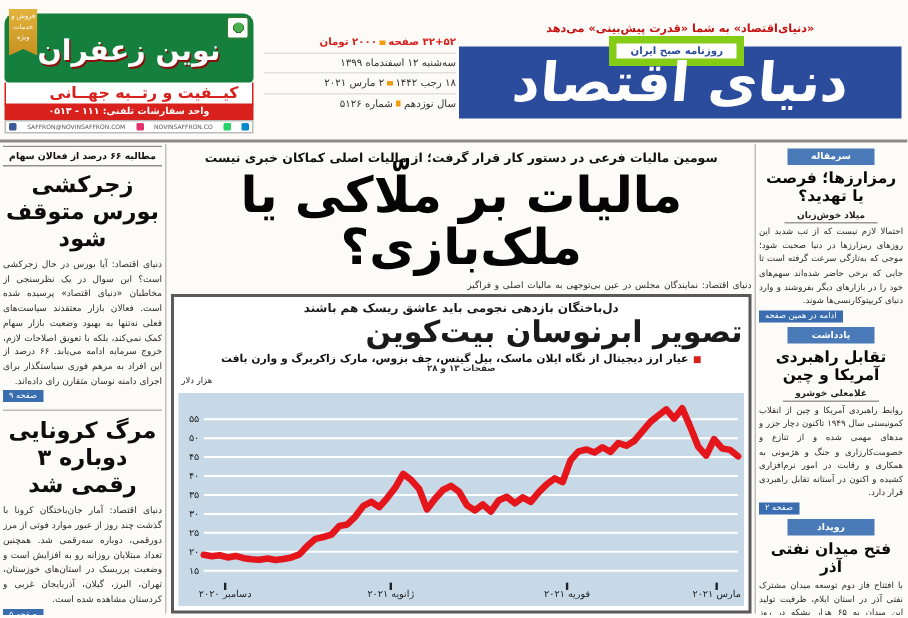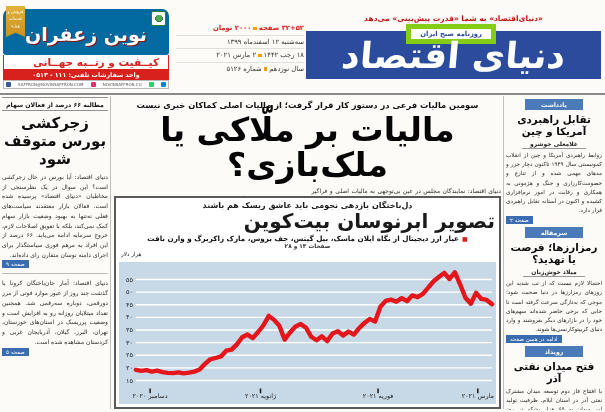--- a/index.html
+++ b/index.html
@@ -4,21 +4,21 @@
 <style>
   * { margin:0; padding:0; box-sizing:border-box; }
   html,body { width:605px; height:412px; }
   body { font-family:"DejaVu Sans", sans-serif; direction:rtl; background:#fcfbf7; position:relative; overflow:hidden; color:#1a1a1a; }
 
   
   #hrule { position:absolute; top:93px; left:0; right:0; height:1.5px; background:#8a8a8a; }
 
   
   #ad { position:absolute; left:3px; top:9px; width:166px; height:81px; direction:rtl; }
-  .ad-main { position:relative; background:#0369a1; border-radius:7px 7px 3px 3px; height:46px; }
+  .ad-main { position:relative; background:#15803d; border-radius:7px 7px 3px 3px; height:46px; }
   .ad-brand { color:#fff; font-weight:bold; font-size:19px; text-align:center; line-height:50px; text-shadow:1px 1px 0 #8a0f0d; }
   .ad-ribbon { position:absolute; left:3px; top:-3px; width:19px; height:31px; background:linear-gradient(#e2b33c,#c89020); color:#fff; font-size:4.5px; text-align:center; padding-top:3px; line-height:1.5; clip-path:polygon(0 0,100% 0,100% 100%,50% 86%,0 100%); }
   .ad-logo { position:absolute; right:3px; top:2px; width:15px; height:15px; background:#fff; border:1px solid #2e7d32; border-radius:2px; display:flex; align-items:center; justify-content:center; }
   .ad-logo i { width:8px; height:8px; background:radial-gradient(circle at 50% 40%, #4caf50 0 45%, #1b5e20 60%, transparent 61%); border-radius:50%; display:block; }
   .ad-slogan { background:#fff; color:#d8201d; font-weight:bold; font-size:10.5px; text-align:center; height:15px; line-height:15px; border:1px solid #d8201d; border-top:none;padding-left:20px; }
   .ad-orders { background:#d8201d; color:#fff; font-size:6.3px; font-weight:bold; text-align:center; height:10px; line-height:10px; }
   .ad-sites { background:#fff; border:1px solid #bbb; height:9px; display:flex; align-items:center; justify-content:space-between; padding:0 2px; direction:ltr; }
   .ad-sites span { font-size:4px; color:#555; letter-spacing:0; }
   .sq-icon { width:5px; height:5px; display:inline-block; border-radius:1px; }
 
@@ -124,20 +124,21 @@
 <div class="vrule" id="vr1"></div>
 <div class="vrule" id="vr2"></div>
 
 <div id="col-left">
   <div class="lc-kicker">مطالبه ۶۶ درصد از فعالان سهام</div>
   <h2 class="lc-head">زجرکشی بورس متوقف شود</h2>
   <p class="tiny">دنیای اقتصاد: آیا بورس در حال زجرکشی است؟ این سوال در یک نظرسنجی از مخاطبان «دنیای اقتصاد» پرسیده شده است. فعالان بازار معتقدند سیاست‌های فعلی نه‌تنها به بهبود وضعیت بازار سهام کمک نمی‌کند، بلکه با تعویق اصلاحات لازم، خروج سرمایه ادامه می‌یابد. ۶۶ درصد از این افراد به مرهم فوری سیاستگذار برای اجرای دامنه نوسان متقارن رای داده‌اند.</p>
   <span class="chip">صفحه ۹</span>
   <div class="clear"></div>
   <div class="lc-div"></div>
+  <h2 class="lc-head">مرگ کرونایی دوباره ۳ رقمی شد</h2>
   <p class="tiny">دنیای اقتصاد: آمار جان‌باختگان کرونا با گذشت چند روز از عبور موارد فوتی از مرز دورقمی، دوباره سه‌رقمی شد. همچنین تعداد مبتلایان روزانه رو به افزایش است و وضعیت پرریسک در استان‌های خوزستان، تهران، البرز، گیلان، آذربایجان غربی و کردستان مشاهده شده است.</p>
   <span class="chip">صفحه ۵</span>
   <div class="clear"></div>
 
 </div>
 
 <div id="col-mid">
   <div class="mid-kicker">سومین مالیات فرعی در دستور کار قرار گرفت؛ از مالیات اصلی کماکان خبری نیست</div>
   <h1 class="mid-head">مالیات بر ملّاکی یا ملک‌بازی؟</h1>
   <div class="mid-body">
@@ -184,38 +185,38 @@
           <line x1="361.64" y1="130" x2="361.64" y2="135" stroke="#222" stroke-width="1.6"></line>
           <text x="361.64" y="140" font-size="6.5" text-anchor="middle" fill="#1c1c1c" font-family="DejaVu Sans, sans-serif">مارس ۲۰۲۱</text>
           <polyline points="17.0,110.9 22.4,111.9 27.7,111.2 33.1,112.7 38.4,111.7 43.8,113.2 49.1,114.0 54.5,114.3 59.9,113.5 65.2,114.5 70.6,113.8 75.9,112.7 81.3,110.6 86.7,104.7 92.0,100.0 97.4,98.7 102.7,97.1 108.1,91.2 113.4,90.1 118.8,84.7 124.2,77.4 129.5,74.6 134.9,78.2 140.2,72.0 145.6,65.0 151.0,55.4 156.3,59.5 161.7,65.7 167.0,79.8 172.4,72.5 177.7,66.5 183.1,63.7 188.5,67.6 193.8,76.9 199.2,80.5 204.5,76.4 209.9,81.3 215.3,73.5 220.6,71.2 226.0,75.6 231.3,71.5 236.7,74.6 242.0,68.1 247.4,62.6 252.8,58.5 258.1,61.1 263.5,46.0 268.8,40.0 274.2,38.7 279.6,40.8 284.9,37.2 290.3,40.3 295.6,34.3 301.0,36.1 306.3,32.8 311.7,26.3 317.1,19.8 322.4,15.4 327.8,11.2 333.1,17.5 338.5,10.5 343.9,23.2 349.2,36.7 354.6,42.9 359.9,31.7 365.3,38.0 370.6,39.0 376.0,43.4" fill="none" stroke="#e4161b" stroke-width="4.5" stroke-linejoin="round" stroke-linecap="round"></polyline>
         </svg>
     </div>
   </div>
 </div>
 
 <div id="col-right">
   <section class="rc-sec">
+    <div class="sec-tag">سرمقاله</div>
+    <h3 class="sec-title">رمزارزها؛ فرصت یا تهدید؟</h3>
+    <span class="sec-author">میلاد خوش‌زبان</span>
+    <p class="sec-body">احتمالا لازم نیست که از تب شدید این روزهای رمزارزها در دنیا صحبت شود؛ موجی که به‌تازگی سرعت گرفته است تا جایی که برخی حاضر شده‌اند سهم‌های خود را در بازارهای دیگر بفروشند و وارد دنیای کریپتوکارنسی‌ها شوند.</p>
+    <span class="chip">ادامه در همین صفحه</span>
+    <div class="clear"></div>
+  </section>
+
+  <section class="rc-sec">
     <div class="sec-tag">یادداشت</div>
     <h3 class="sec-title">تقابل راهبردی آمریکا و چین</h3>
     <span class="sec-author">غلامعلی خوشرو</span>
     <p class="sec-body">روابط راهبردی آمریکا و چین از انقلاب کمونیستی سال ۱۹۴۹ تاکنون دچار جزر و مدهای مهمی شده و از تنازع و خصومت‌کارزاری و جنگ و هژمونی به همکاری و رقابت در امور نرم‌افزاری کشیده و اکنون در آستانه تقابل راهبردی قرار دارد.</p>
     <span class="chip">صفحه ۲</span>
     <div class="clear"></div>
   </section>
 
   <section class="rc-sec">
-    <div class="sec-tag">سرمقاله</div>
-    <h3 class="sec-title">رمزارزها؛ فرصت یا تهدید؟</h3>
-    <span class="sec-author">میلاد خوش‌زبان</span>
-    <p class="sec-body">احتمالا لازم نیست که از تب شدید این روزهای رمزارزها در دنیا صحبت شود؛ موجی که به‌تازگی سرعت گرفته است تا جایی که برخی حاضر شده‌اند سهم‌های خود را در بازارهای دیگر بفروشند و وارد دنیای کریپتوکارنسی‌ها شوند.</p>
-    <span class="chip">ادامه در همین صفحه</span>
-    <div class="clear"></div>
-  </section>
-
-  <section class="rc-sec">
     <div class="sec-tag">رویداد</div>
     <h3 class="sec-title">فتح میدان نفتی آذر</h3>
     <p class="sec-body">با افتتاح فاز دوم توسعه میدان مشترک نفتی آذر در استان ایلام، ظرفیت تولید این میدان به ۶۵ هزار بشکه در روز رسید. این میدان که با سرمایه‌گذاری و توان یکصددرصد ایرانی توسعه یافته، همزمان در آستانه بهره‌برداری یکپارچه قرار گرفته و عملیات اجرایی طرح‌های دیگر آغاز شد.</p>
 
     <div class="clear"></div>
   </section>
 
 </div>
 
 </body></html>

